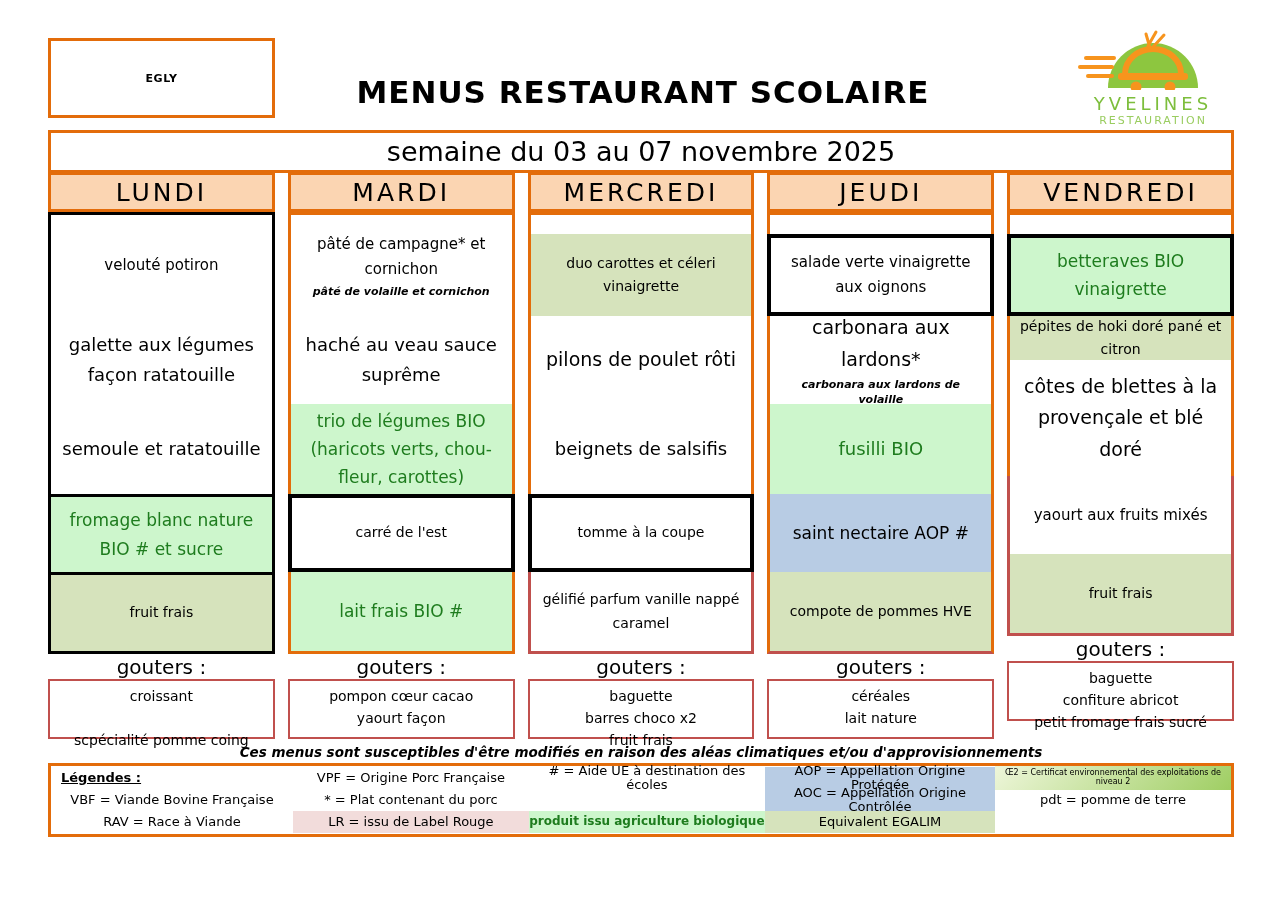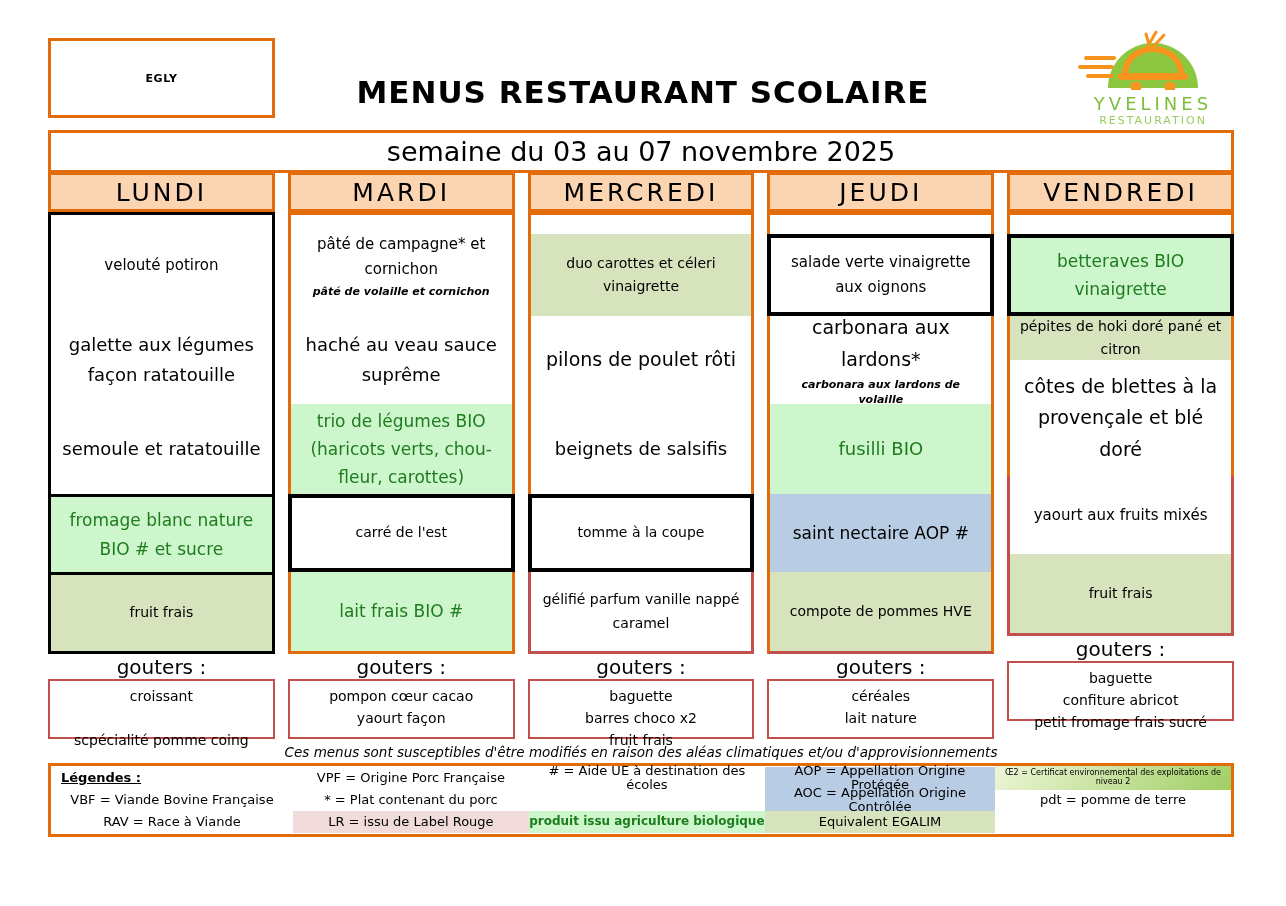--- a/index.html
+++ b/index.html
@@ -48,21 +48,21 @@
   .bg-green{background:var(--greenbg)}.bg-olive{background:var(--olivebg)}.bg-blue{background:var(--bluebg)}
   .tx-green{color:var(--greentx);font-weight:normal;}
   .sz-s{font-size:14px}.sz-m{font-size:15px}.sz-l{font-size:18px}.sz-xl{font-size:19px}.sz-b{font-size:17px}
   .subtitle{font-size:11px;font-weight:bold;font-style:italic;line-height:1.4;margin-top:2px;}
 
   .gouter-label{height:25px;display:flex;align-items:flex-end;justify-content:center;font-size:20px;line-height:1;padding-bottom:2px;}
   .gouter-box{height:60px;border:2px solid var(--maroon);background:#fff;display:flex;flex-direction:column;
     align-items:center;justify-content:flex-start;padding-top:4px;font-size:14px;}
   .g-line{min-height:22px;line-height:22px;}
 
-  .disclaimer{margin-top:5px;text-align:center;font-size:13.5px;font-weight:normal;font-style:italic;}
+  .disclaimer{margin-top:5px;text-align:center;font-size:13.5px;font-weight:bold;font-style:italic;}
 
   .legend{margin-top:3px;border:3px solid var(--orange);display:grid;
     grid-template-columns:20.5% 20% 20% 19.5% 20%;grid-auto-rows:22px;align-items:center;padding:1px 0;}
   .lg{font-size:13px;text-align:center;height:22px;display:flex;align-items:center;justify-content:center;line-height:1.1;}
   .lg-left{justify-content:flex-start;padding-left:10px;}
   .lg-title{font-weight:bold;text-decoration:underline;}
   .lg-ce2{font-size:8px;background:linear-gradient(135deg,#eef6da,#9fce63);flex-direction:column;padding:12px 4px;}
   .lg-bio{background:var(--greenbg);color:var(--greentx);font-weight:bold;font-size:12px;}
 
   

